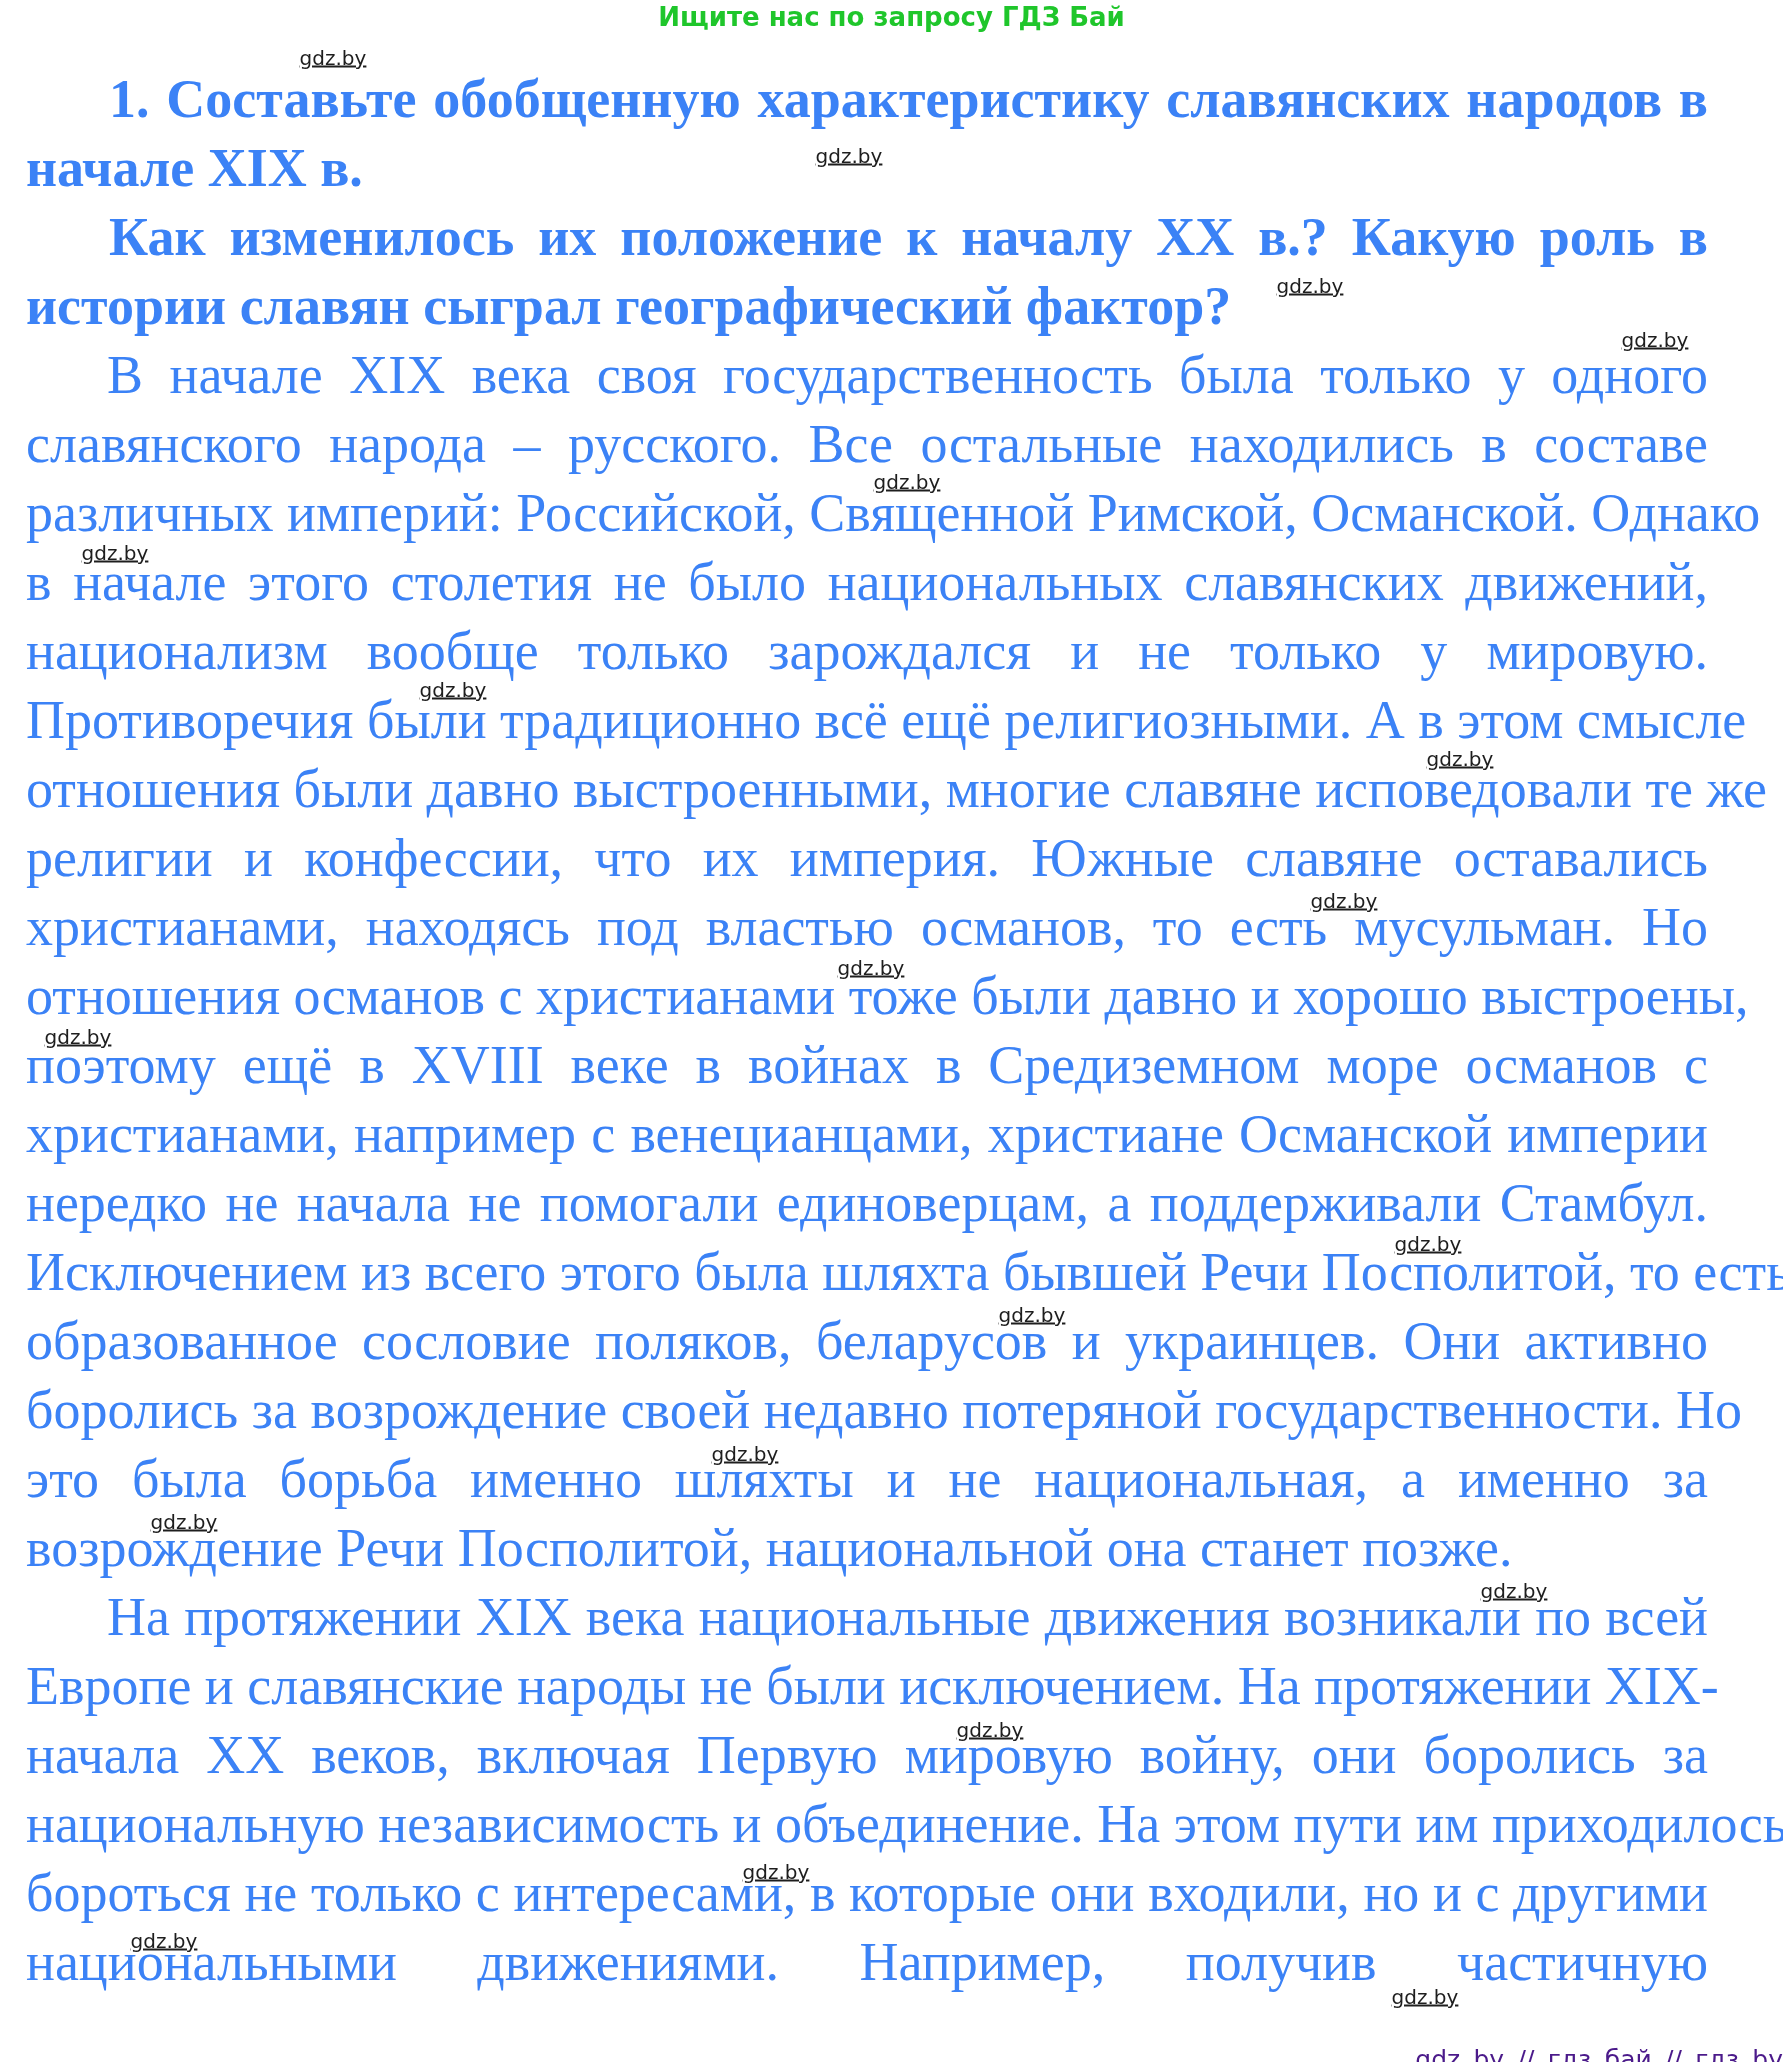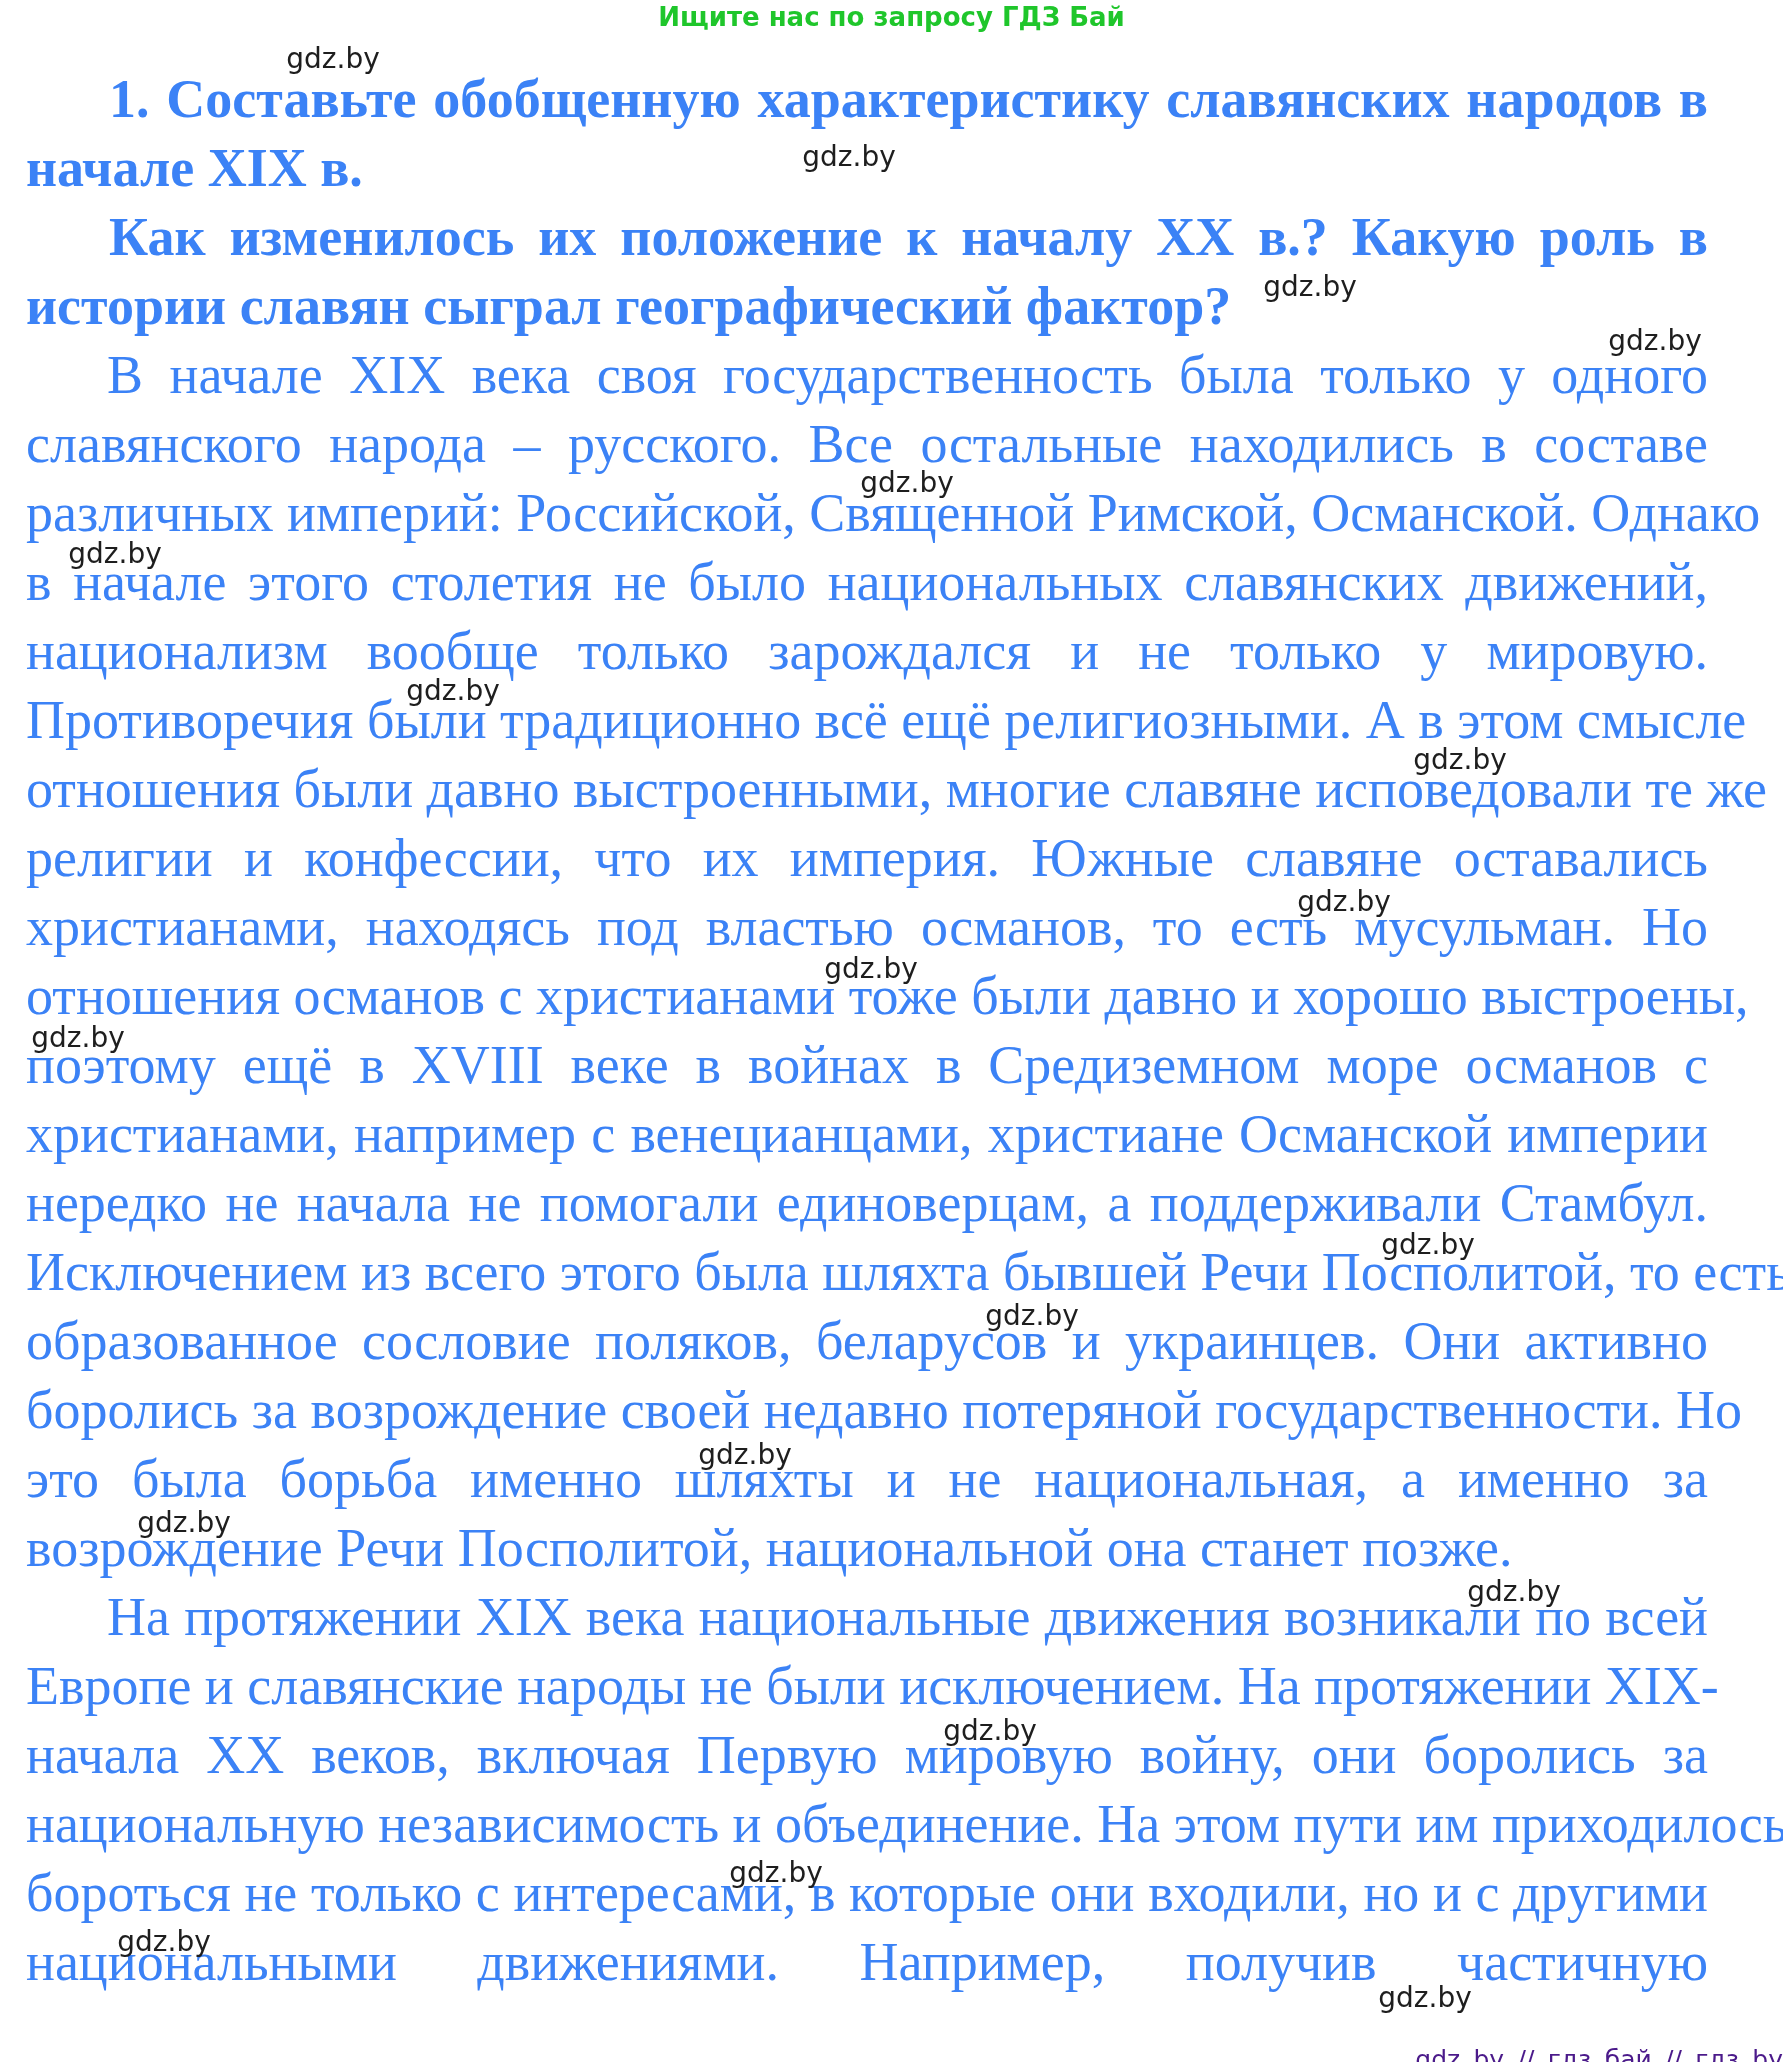--- a/index.html
+++ b/index.html
@@ -16,23 +16,24 @@
   }
   .line {
     display: block; height: 69px; white-space: nowrap; overflow: visible;
     text-align: justify; text-align-last: justify;
   }
   .line.last { text-align: left; text-align-last: left; }
   .line.indent { padding-left: 81px; }
   .title .line { font-weight: bold; }
   .title .line.indent { padding-left: 83px; }
   .wm {
-    position: absolute; font-family: "DejaVu Sans", sans-serif; font-size: 28px;
+    position: absolute; font-family: "DejaVu Sans", sans-serif; font-size: 20px;
     color: #1e1e1e; transform: translate(-50%, -50%); white-space: nowrap;
     line-height: 27px;
+    text-decoration: underline;
   }
   .footer-ad {
     position: absolute; left: 0; top: 2026px; width: 1783px; text-align: right;
     font-family: "DejaVu Sans", sans-serif; font-size: 25px; line-height: 36px;
     color: #4b1a8a; word-spacing: 5.4px; margin-top: 16px;
   }
 </style>
 </head>
 <body>
 

